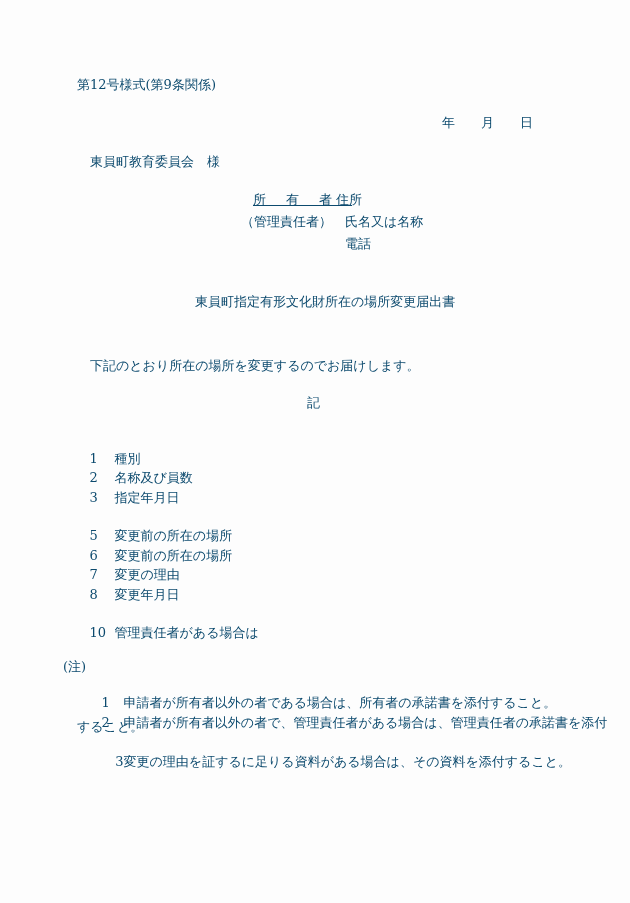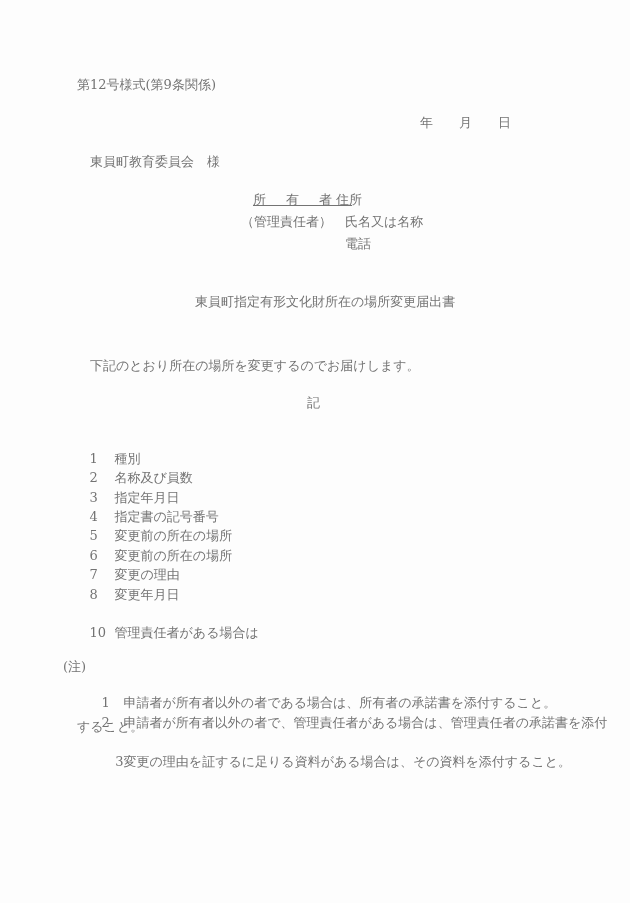--- a/index.html
+++ b/index.html
@@ -7,21 +7,21 @@
     padding: 0;
     background: #ffffff;
   }
   .page {
     position: relative;
     width: 630px;
     height: 903px;
     background: #fdfdfd;
     font-family: "DejaVu Serif", "Liberation Serif", serif;
     font-size: 13px;
-    color: #737373;
+    color: #0c4a6e;
     overflow: hidden;
   }
   .abs {
     position: absolute;
     white-space: pre;
     line-height: 16px;
   }
   
   .spread {
     letter-spacing: 20px;
@@ -51,21 +51,21 @@
     width: 22px;
   }
 </style>
 </head>
 <body>
 
 <div class="page">
 
   <div class="abs" style="left:77px; top:77px;">第12号様式(第9条関係)</div>
 
-  <div class="abs" style="left:420px; top:115px;">年　　月　　日</div>
+  <div class="abs" style="left:442px; top:115px;">年　　月　　日</div>
 
   <div class="abs" style="left:90px; top:154px;text-align:center;">東員町教育委員会　様</div>
 
   <div class="abs spread" style="left:253px; top:192px;">所有者</div>
   <div class="abs" style="left:336px; top:192px;">住所</div>
 
   <div class="abs" style="left:241px; top:214px;">（管理責任者）</div>
   <div class="abs" style="left:345px; top:214px;">氏名又は名称</div>
 
   <div class="abs" style="left:345px; top:236px;">電話</div>
@@ -77,23 +77,20 @@
   <div class="abs" style="left:307px; top:395px;">記</div>
 
   <div class="list-row" style="top:435px;">
     <span class="num">1</span><span>種別</span>
   </div>
   <div class="list-row" style="top:454px;">
     <span class="num">2</span><span>名称及び員数</span>
   </div>
   <div class="list-row" style="top:474px;">
     <span class="num">3</span><span>指定年月日</span>
-  </div>
-  <div class="list-row" style="top:493px;">
-    <span class="num">4</span><span>指定書の記号番号</span>
   </div>
   <div class="list-row" style="top:512px;">
     <span class="num">5</span><span>変更前の所在の場所</span>
   </div>
   <div class="list-row" style="top:532px;">
     <span class="num">6</span><span>変更前の所在の場所</span>
   </div>
   <div class="list-row" style="top:551px;">
     <span class="num">7</span><span>変更の理由</span>
   </div>

